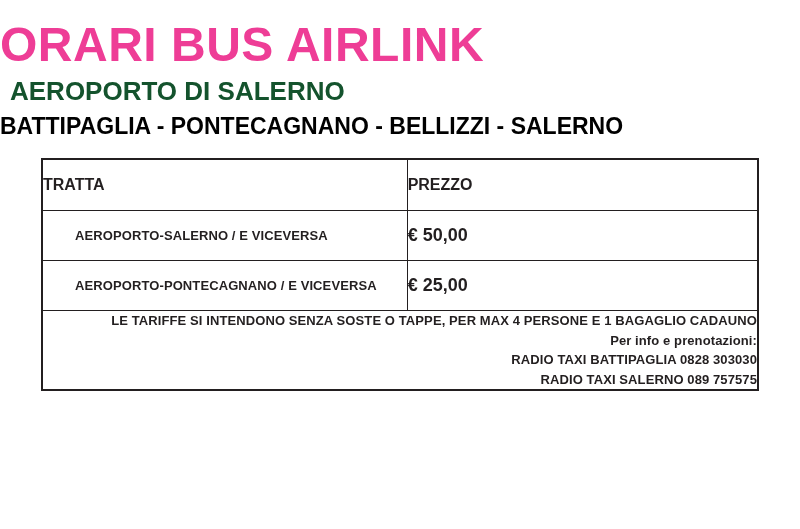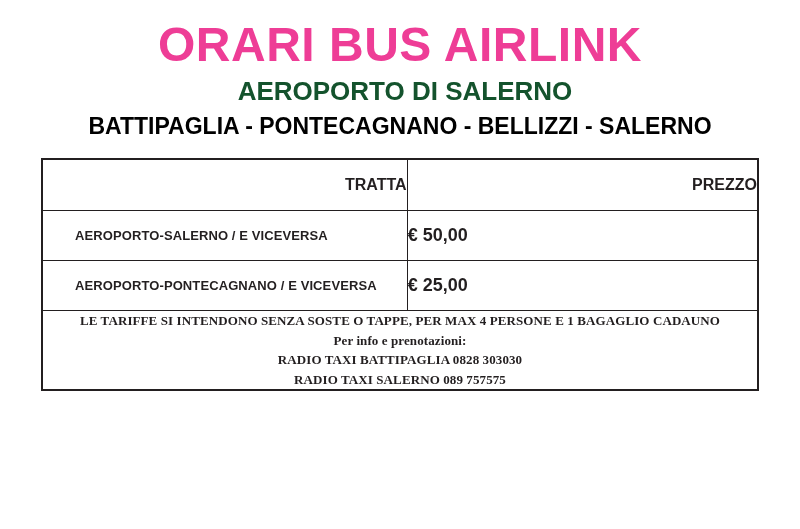--- a/index.html
+++ b/index.html
@@ -14,21 +14,21 @@
     color: #231f20;
     overflow: hidden;
   }
   .page {
     width: 800px;
     height: 529px;
     position: relative;
     box-sizing: border-box;
   }
   .header {
-    text-align: center;
+    text-align: left;
     padding-top: 20px;
   }
   .title-main {
     color: #ee3d96;
     font-size: 48px;
     font-weight: bold;
     letter-spacing: 0.5px;
     line-height: 1.05;
     margin: 0;
   }
@@ -59,21 +59,21 @@
   }
   table.fares th,
   table.fares td {
     border: 1px solid #231f20;
     padding: 0;
   }
   table.fares th {
     height: 50px;
     font-size: 16px;
     font-weight: bold;
-    text-align: right;
+    text-align: left;
     vertical-align: middle;
   }
   table.fares td.route {
     height: 49px;
     font-size: 13px;
     font-weight: bold;
     padding-left: 32px;
     vertical-align: middle;
     text-align: left;
     letter-spacing: 0.1px;
@@ -82,22 +82,21 @@
     height: 49px;
     font-size: 18px;
     font-weight: bold;
     vertical-align: middle;
   }
   .col-route { width: 51%; }
   .col-price { width: 49%; }
   .notes-cell {
     padding: 10px 0 14px 16px;
     vertical-align: top;
-    text-align: center;
-    font-family: Liberation Serif, serif;
+    text-align: right;
   }
   .notes-line {
     font-size: 13px;
     font-weight: bold;
     line-height: 1.5;
     letter-spacing: 0.1px;
   }
 </style>
 </head>
 <body>

